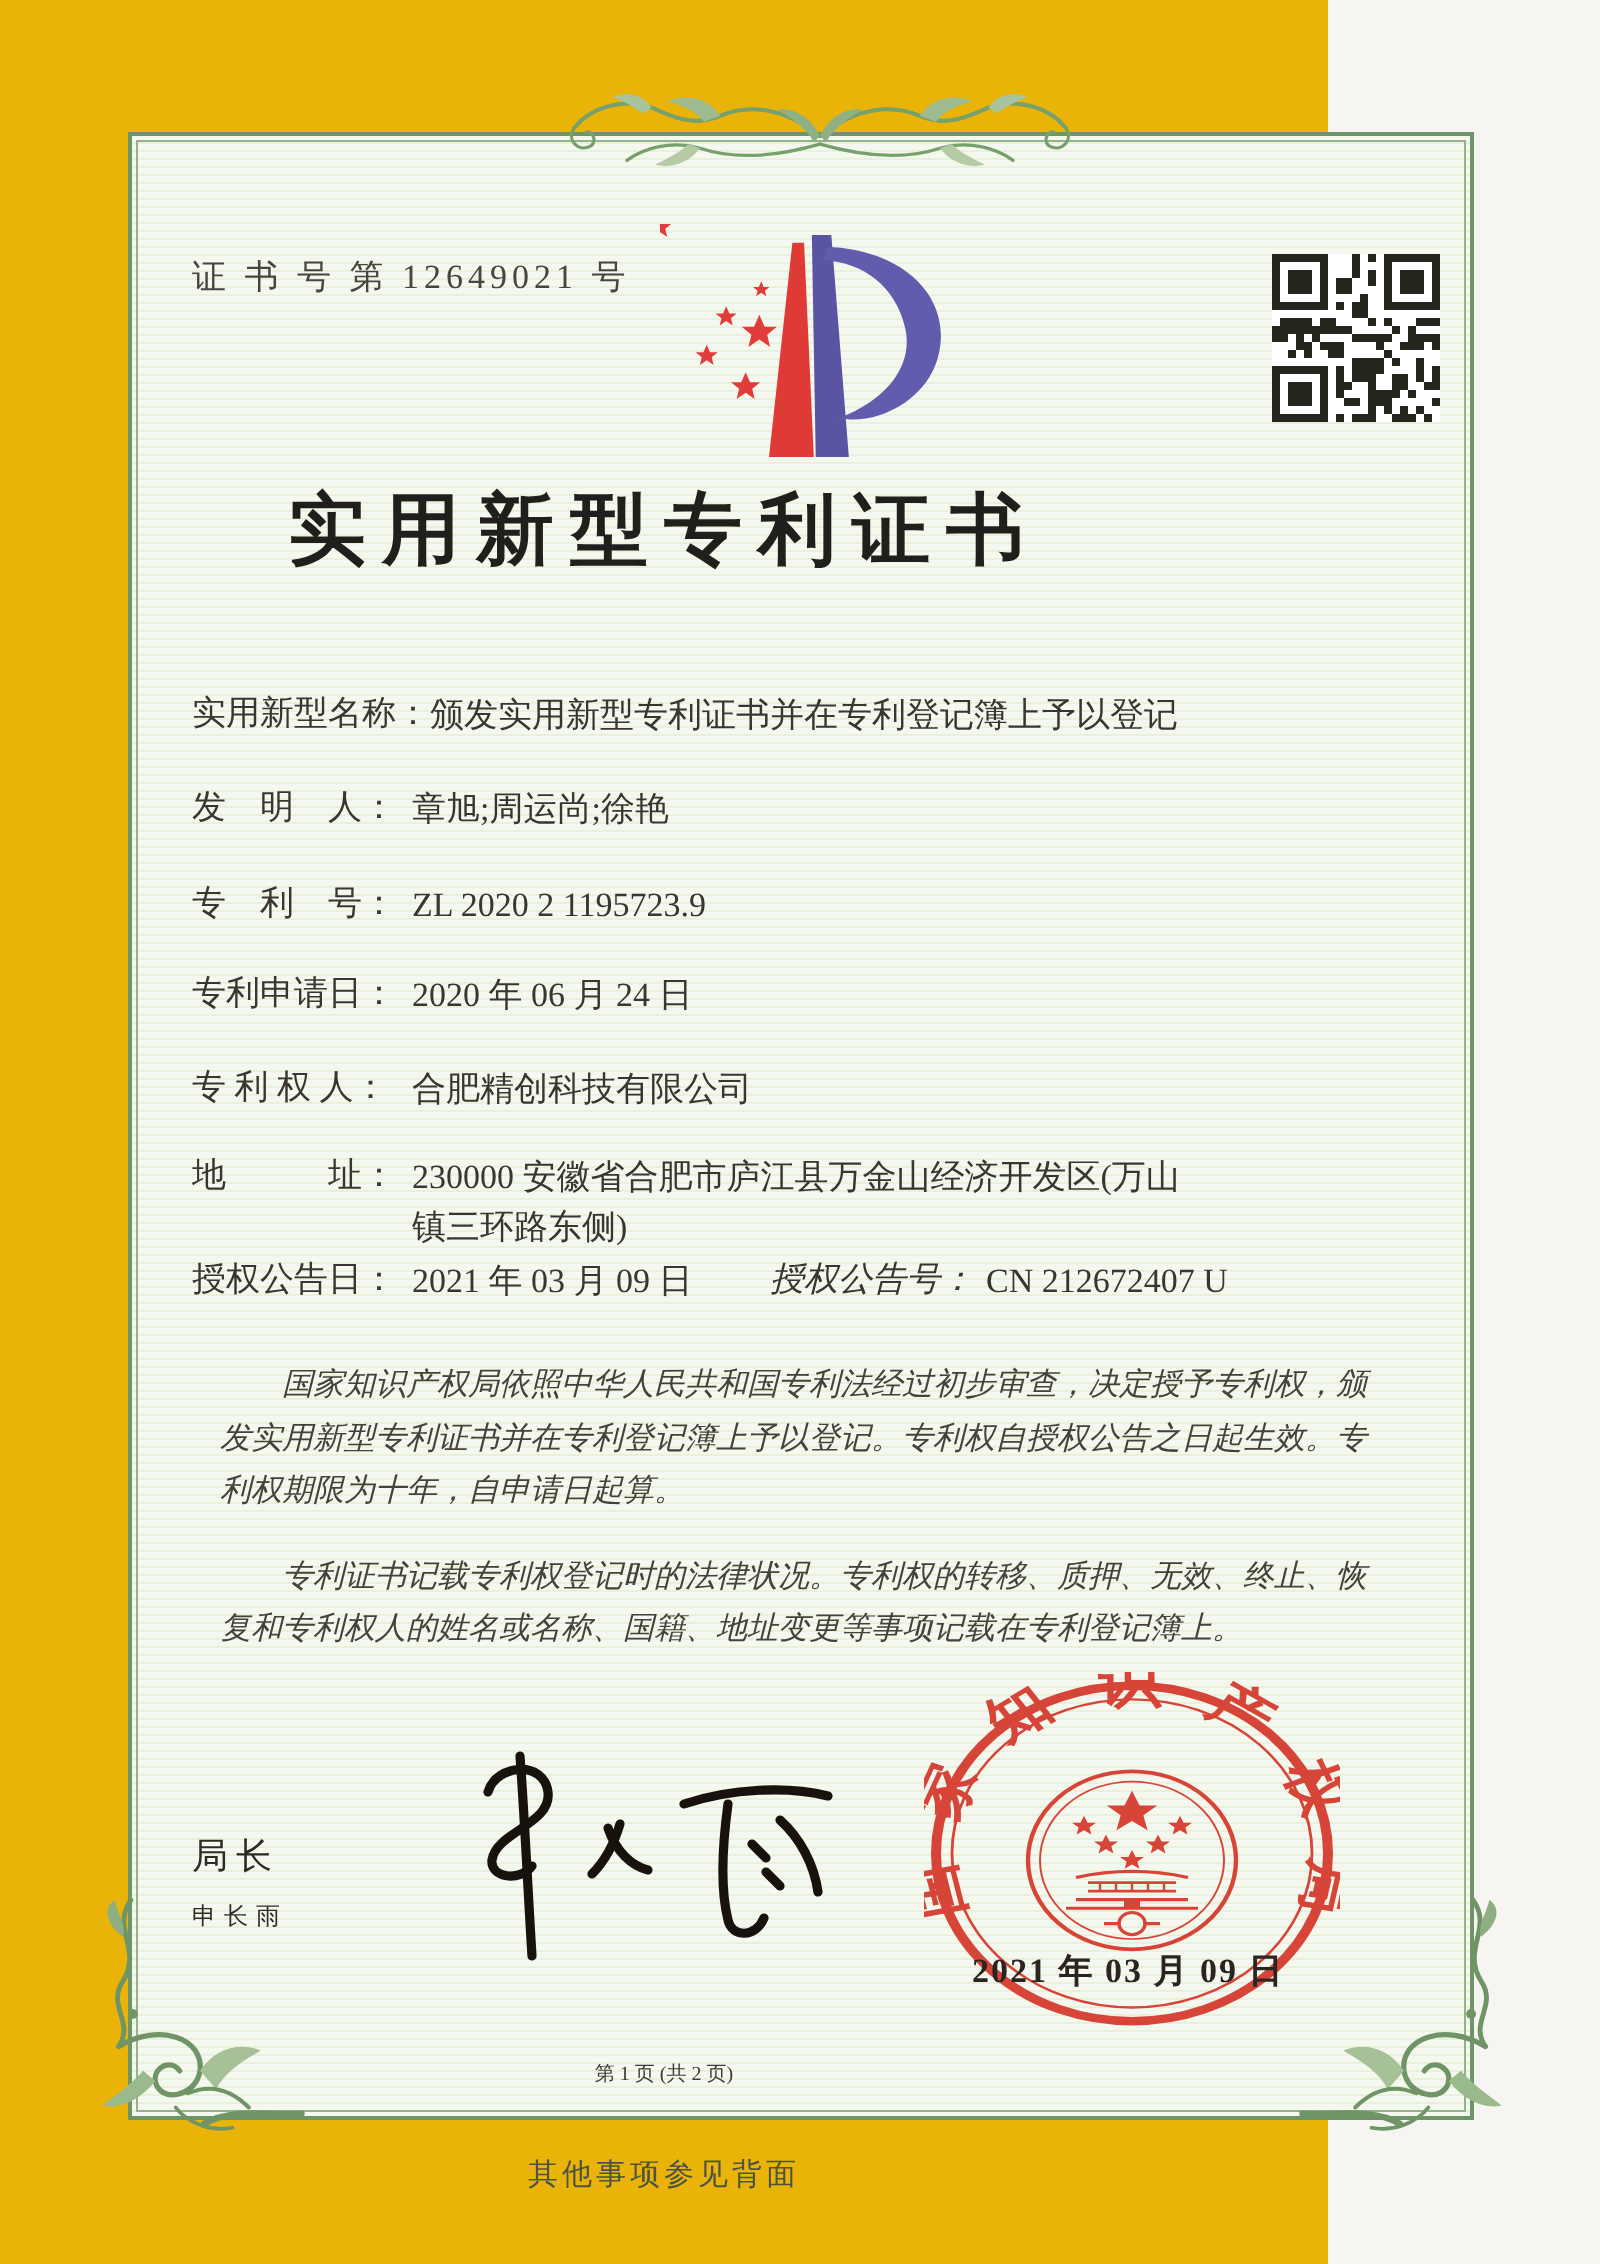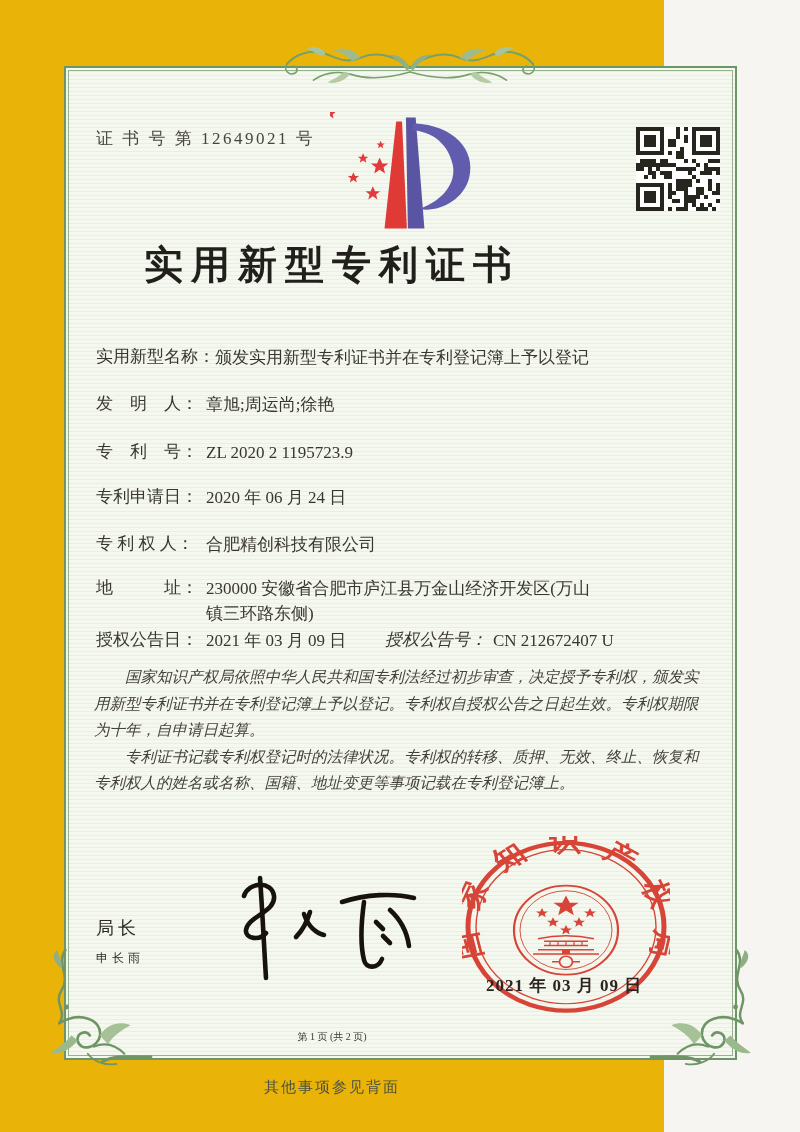--- a/index.html
+++ b/index.html
@@ -37,21 +37,21 @@
   .field-row{left:96px;width:616px;font-size:17px;color:#39362f;display:flex;}
   .field-label{flex:0 0 110px;white-space:pre;}
   .field-value{flex:1;line-height:25px;}
   .pair2{position:absolute;left:289px;top:0;display:flex;}
   .pair2 .field-label{flex:0 0 108px;font-style:italic;}
   .paras{
     left:94px;top:664px;width:616px;
     font-size:15.5px;line-height:26.5px;color:#45423a;
     font-style:italic;
   }
-  .paras p{margin:0;text-indent:2em;}
+  .paras p{margin:16px;text-indent:2em;}
   .signer-role{left:96px;top:916px;font-size:18px;letter-spacing:4px;color:#2e2b26;}
   .signer-name{left:96px;top:950px;font-size:12px;letter-spacing:4px;color:#2e2b26;}
   .signature{left:208px;top:870px;width:228px;height:118px;}
   .seal{left:462px;top:836px;width:208px;height:178px;}
   .seal-date{
     left:486px;top:974px;font-size:17px;font-weight:600;
     color:#2b2420;letter-spacing:1px;white-space:nowrap;
   }
   .page-info{left:0;right:0;top:1030px;text-align:center;font-size:10px;color:#3c3a33;}
   .back-note{left:0;right:0;top:1078px;text-align:center;font-size:15px;letter-spacing:2px;color:#4c5345;}

